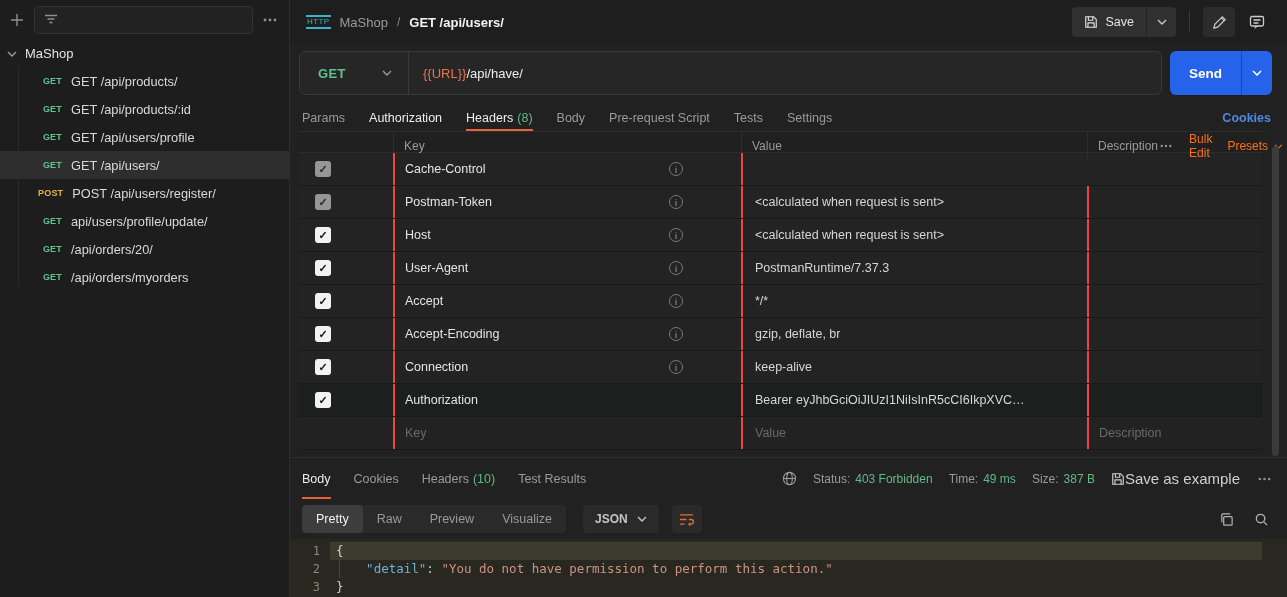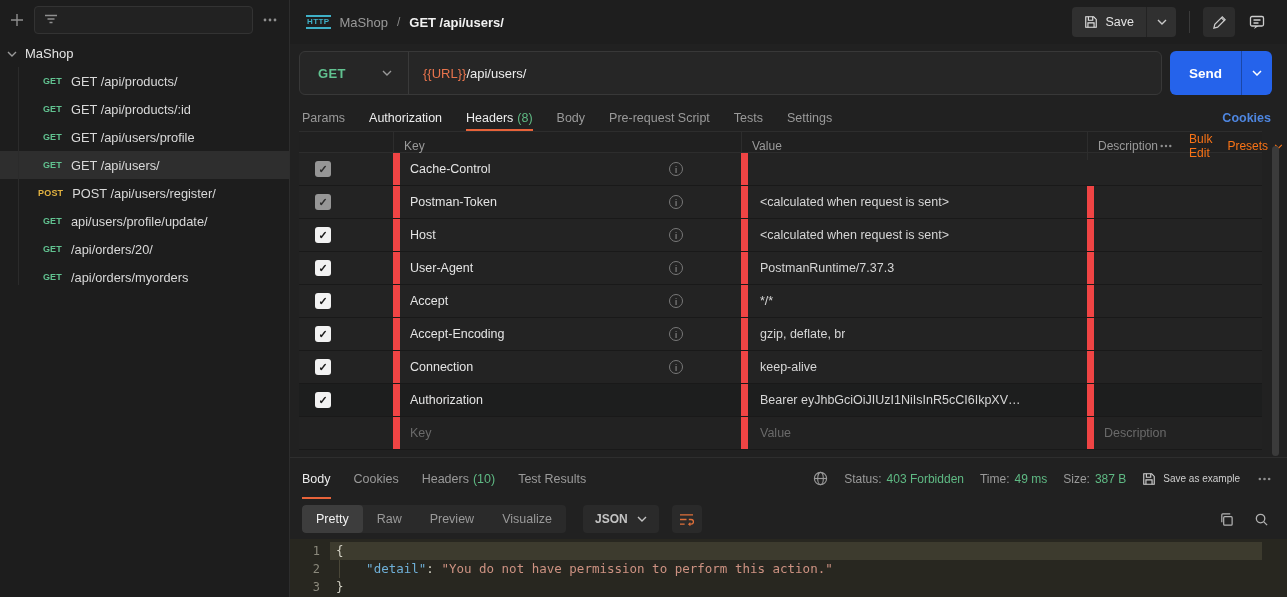--- a/index.html
+++ b/index.html
@@ -27,21 +27,21 @@
   .m-badge.get  { color:var(--get-green,#61c290); }
   .m-badge.post { color:var(--post-yellow,#e3b341); }
   .sb-label { color:#d9d9d9; font-size:12.8px; white-space:nowrap; }
 
   
   .main { flex:1; display:flex; flex-direction:column; background:#212121; position:relative; min-width:0; }
 
   
   .topbar { height:44px; flex:none; background:#1e1e1e; display:flex; align-items:center; justify-content:space-between; padding:0 14px 0 16px; }
   .crumbs { display:flex; align-items:center; gap:9px; }
-  .http-badge { color:#3fb1c8; font-size:8px; font-weight:700; letter-spacing:.4px; border-top:2px solid #3fb1c8; border-bottom:2px solid #3fb1c8; padding:1px 1px; line-height:1.1; }
+  .http-badge { color:#3fb1c8; font-size:8px; font-weight:400; letter-spacing:.4px; border-top:2px solid #3fb1c8; border-bottom:2px solid #3fb1c8; padding:1px 1px; line-height:1.1; }
   .crumb-col { color:#9a9a9a; font-size:13px; }
   .crumb-sep { color:#8a8a8a; font-size:12px; }
   .crumb-req { color:#f2f2f2; font-weight:600; font-size:13px; }
   .top-actions { display:flex; align-items:center; }
   .save-group { display:flex; height:30px; background:#303030; border-radius:4px; overflow:hidden; }
   .save-btn { display:flex; align-items:center; gap:8px; padding:0 12px; color:#e3e3e3; font-size:12.5px; }
   .save-chev { width:30px; display:flex; align-items:center; justify-content:center; border-left:1px solid #232323; color:#c9c9c9; }
   .top-vdiv { width:1px; height:22px; background:#3a3a3a; margin:0 13px; }
   .icon-btn { width:32px; height:30px; border-radius:4px; display:flex; align-items:center; justify-content:center; color:#cdcdcd; }
   .icon-btn.boxed { background:#2c2c2c; margin-right:6px; }
@@ -72,21 +72,21 @@
   .tbl-head, .tbl-row { display:grid; grid-template-columns:48px 302px 300px 1fr;gap:46px; }
   .tbl-head { height:22px; background:#202020; border-top:1px solid #2d2d2d; border-bottom:1px solid #2d2d2d; align-items:center; color:#9a9a9a; font-size:12px; }
   .tbl-head > div { height:100%; display:flex; align-items:center; padding-left:10px; }
   .tbl-head > div + div { border-left:1px solid #2d2d2d; }
   .head-actions { display:flex; align-items:center; gap:15px; margin-left:auto; padding-right:10px; color:#f97316;justify-content:center; }
   .presets { display:flex; align-items:center; gap:6px; cursor:pointer; }
   .bulk-edit { cursor:pointer; }
   .tbl-row { height:33px; background:#232323; border-bottom:1px solid #191919; }
   .tbl-row.darker { background:#1d1e1e; }
   .tbl-row .cell { display:flex; align-items:center; min-width:0; }
-  .tbl-row .cell + .cell { border-left:7px solid #ef4444; }
+  .tbl-row .cell + .cell { border-left:2px solid #ef4444; }
   .cell.c0 { justify-content:center; }
   .cb { width:16px; height:16px; border-radius:3px; background:#f2f2f2; color:#1b1b1b; font-size:11px; font-weight:700; display:flex; align-items:center; justify-content:center; line-height:1; cursor:pointer; }
   .cb.dim { background:#969696; color:#2c2c2c; }
   .cell.c1 { justify-content:space-between; padding:0 12px 0 10px; }
   .key { color:#e4e4e4; font-size:12.5px; white-space:nowrap; }
   .info { width:14px; height:14px; flex:none; border:1px solid #787878; border-radius:50%; color:#9f9f9f; font-size:9.5px; display:flex; align-items:center; justify-content:center; cursor:pointer; }
   .cell.c2 { padding:0 12px; }
   .val { color:#d6d6d6; font-size:12.5px; white-space:nowrap; overflow:hidden; text-overflow:ellipsis; }
   .tbl-row.empty { background:#222; }
   .ph { color:#6a6a6a; font-size:12.5px; }
@@ -97,21 +97,21 @@
   .resp-head { flex:none; height:42px; border-top:1px solid #2e2e2e; display:flex; align-items:center; padding:0 14px 0 12px; }
   .resp-tabs { display:flex; height:100%; }
   .resp-tab { position:relative; display:flex; align-items:center; gap:4px; margin-right:23px; color:#9a9a9a; font-size:12.5px; cursor:pointer; height:100%; }
   .resp-tab.active { color:#ededed; }
   .resp-tab.active::after { content:""; position:absolute; left:0; right:0; bottom:0; height:2px; background:var(--accent-orange,#e8633a); }
   .resp-tab .count { color:var(--status-green,#5fba84); }
   .resp-meta { display:flex; align-items:center; gap:16px; margin-left:auto; }
   .meta-pair { display:flex; align-items:center; gap:5px; font-size:12px; }
   .meta-label { color:#9a9a9a; }
   .meta-val { color:var(--status-green,#5fba84); }
-  .save-example { display:flex; align-items:center; gap:7px; color:#cfcfcf; font-size:10px; cursor:pointer; }
+  .save-example { display:flex; align-items:center; color:#cfcfcf; font-size:15px; cursor:pointer; }
   .meta-icon { color:#9a9a9a; display:flex; }
 
   
   .resp-toolbar { flex:none; height:40px; display:flex; align-items:center; gap:9px; padding:0 14px 0 12px; }
   .seg { display:flex; background:#2a2a2a; border-radius:4px; overflow:hidden; }
   .seg-item { padding:7px 14px; font-size:12.5px; color:#9a9a9a; cursor:pointer; border-radius:4px; }
   .seg-item.active { background:#3d3d3d; color:#f2f2f2; }
   .json-dd { display:flex; align-items:center; gap:9px; background:#2a2a2a; border-radius:4px; padding:7px 12px; color:#c4c4c4; font-weight:600; font-size:12px; margin-left:8px; }
   .wrap-btn { width:30px; height:28px; background:#2a2a2a; border-radius:4px; display:flex; align-items:center; justify-content:center; color:#e0703a; margin-left:4px; }
   .tb-right { margin-left:auto; display:flex; align-items:center; gap:20px; color:#b2b2b2; padding-right:4px; }
@@ -246,21 +246,21 @@
         <button class="method-dd">
           <span class="m">GET</span>
           <span class="chev">
             <svg width="10" height="6" viewBox="0 0 10 6" stroke="currentColor" stroke-width="1.4" fill="none">
                 <path d="M1 1l4 4 4-4"></path>
               </svg>
           </span>
         </button>
         <div class="url-vsep"></div>
         <div class="url-text">
-          <span class="var">{{URL}}</span><span class="path">/api/users/</span>
+          <span class="var">{{URL}}</span><span class="path">/api/have/</span>
         </div>
       </div>
       <div class="send-group">
         <button class="send-main">Send</button>
         <button class="send-chev">
           <svg width="10" height="6" viewBox="0 0 10 6" stroke="currentColor" stroke-width="1.5" fill="none">
               <path d="M1 1l4 4 4-4"></path>
             </svg>
         </button>
       </div>

